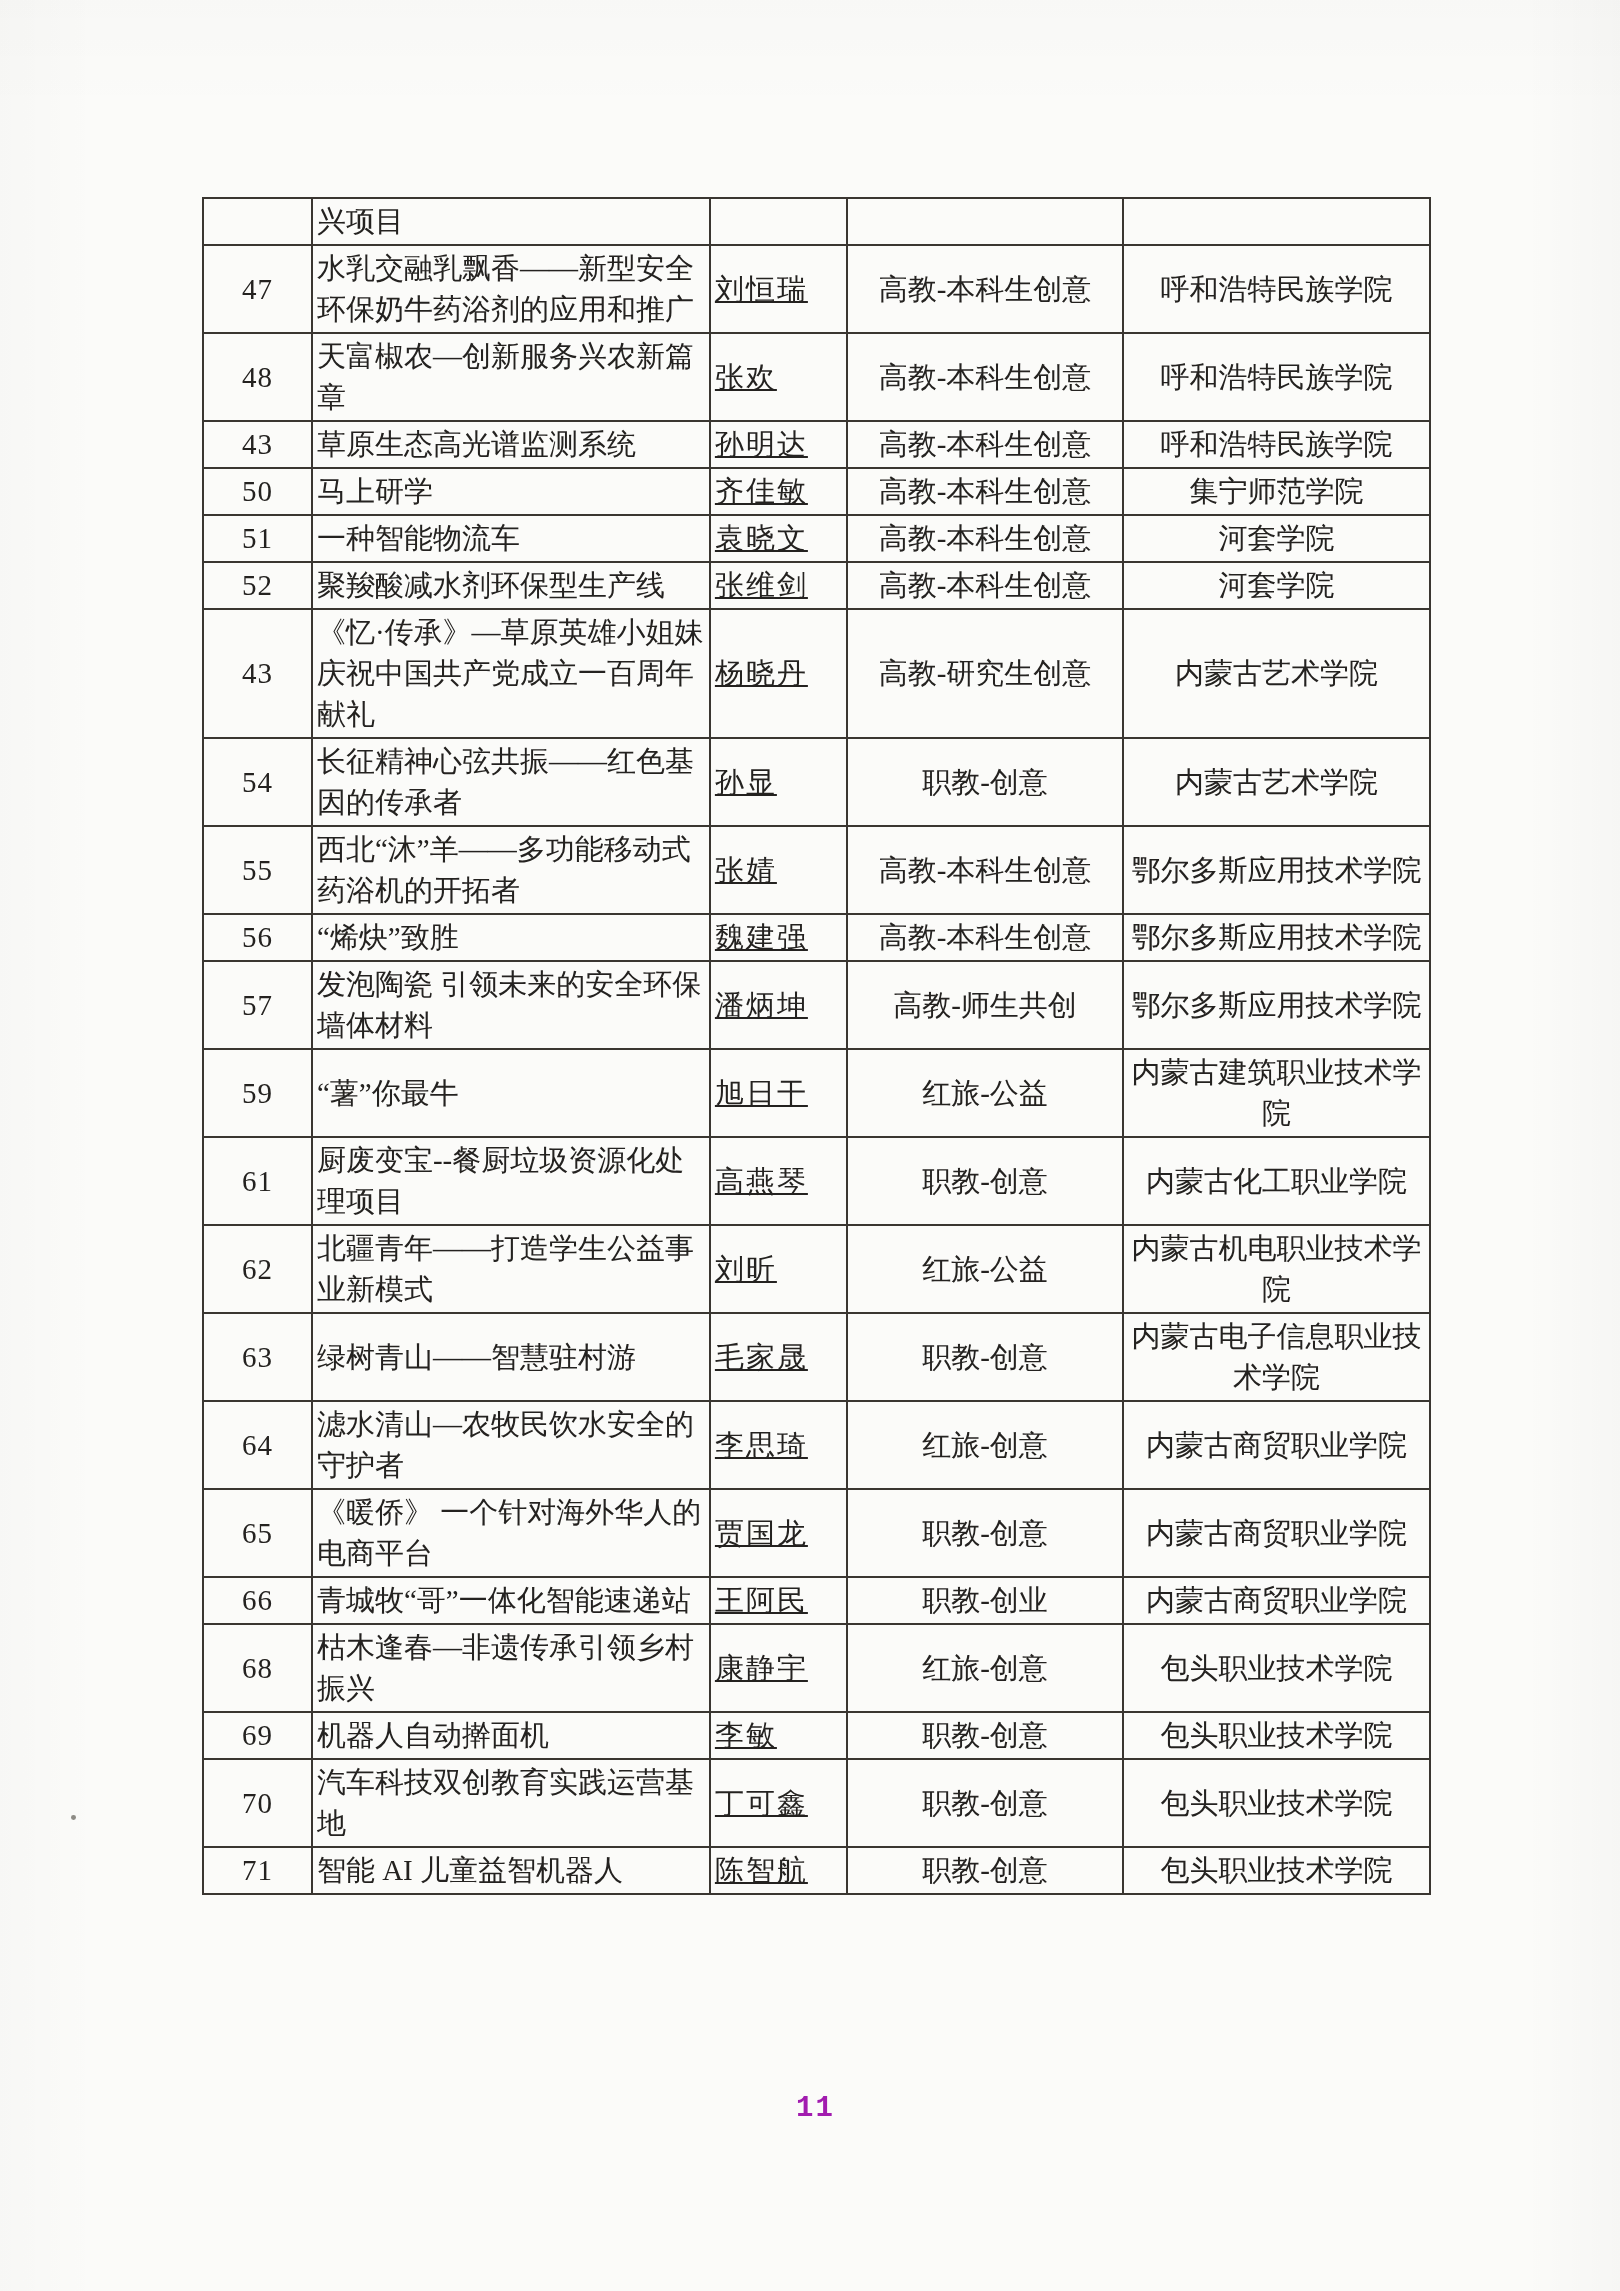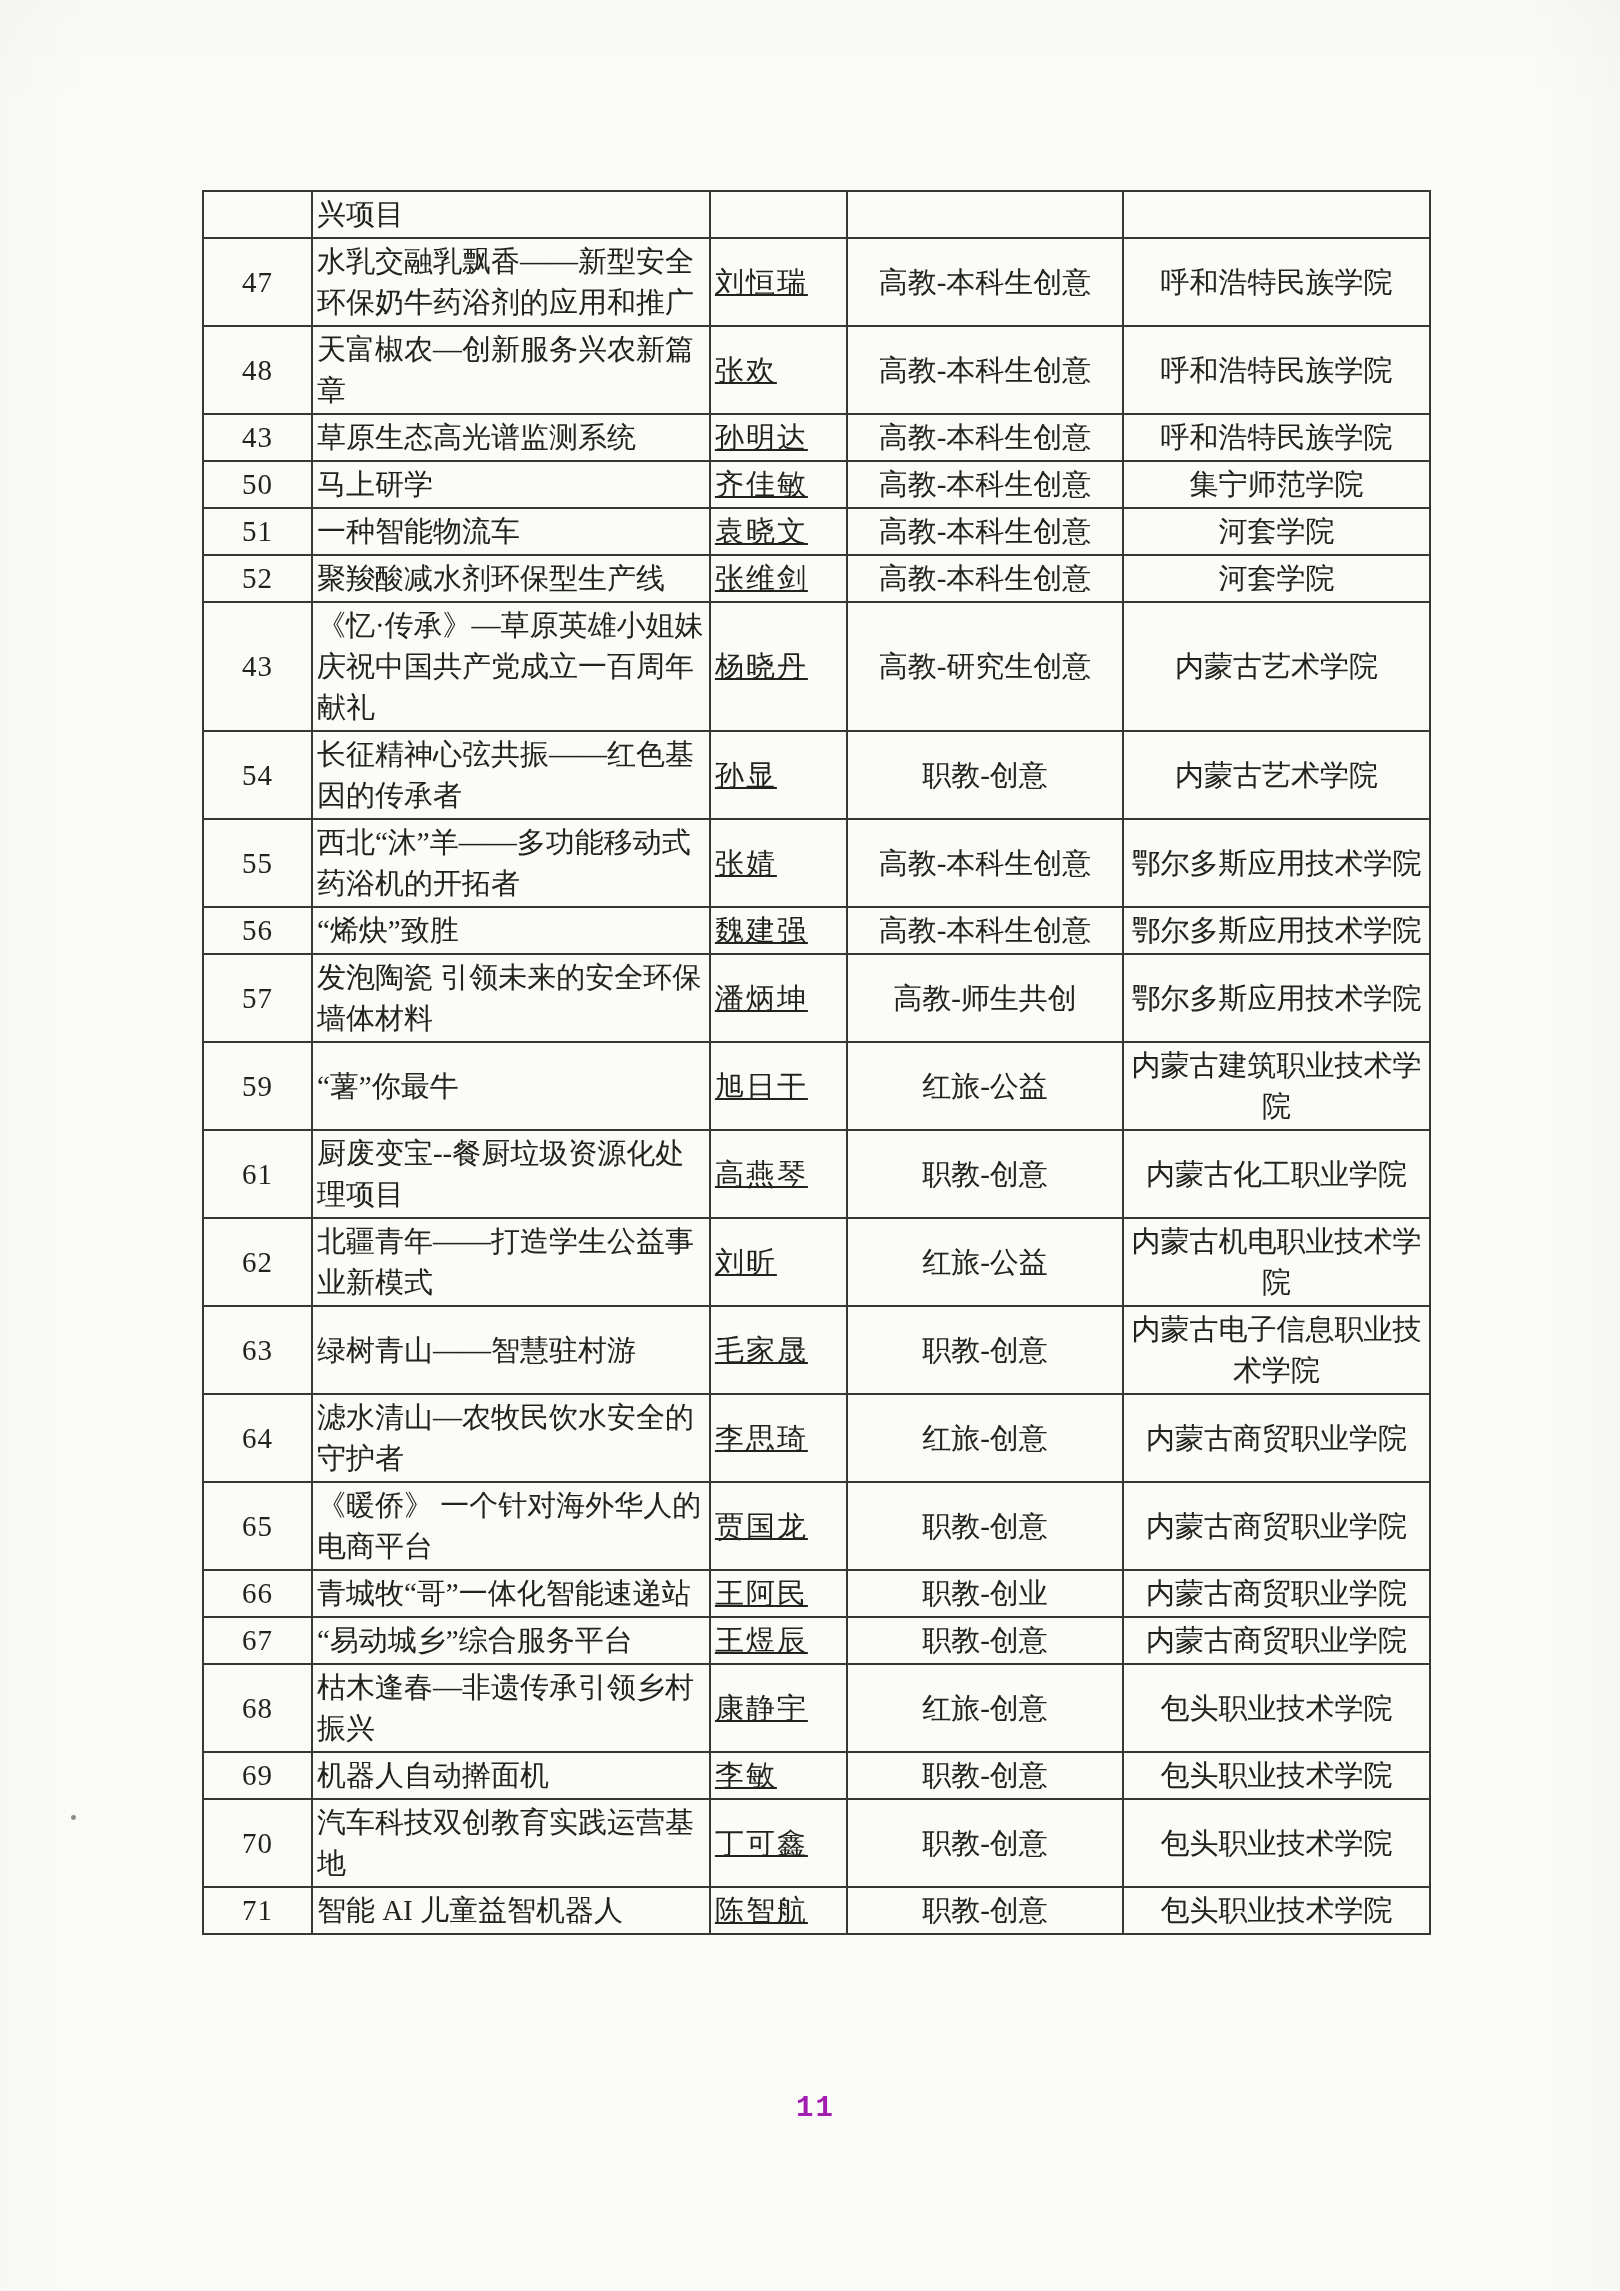--- a/index.html
+++ b/index.html
@@ -20,21 +20,21 @@
     position: absolute;
     inset: 0;
     background:
       linear-gradient(90deg, rgba(0,0,0,0.015), rgba(0,0,0,0) 6%, rgba(0,0,0,0) 94%, rgba(0,0,0,0.02)),
       linear-gradient(180deg, rgba(0,0,0,0.012), rgba(0,0,0,0) 5%);
     pointer-events: none;
   }
   table.results {
     position: absolute;
     left: 202px;
-    top: 190px;
+    top: 197px;
     width: 1227px;
     border-collapse: collapse;
     table-layout: fixed;
     border: 2.9px solid #33302b;
   }
   table.results td {
     border: 2px solid #3a3631;
     font-size: 29px;
     line-height: 41px;
     vertical-align: middle;
@@ -228,27 +228,20 @@
         <td class="c-school">内蒙古商贸职业学院</td>
       </tr>
       <tr>
         <td class="c-no">66</td>
         <td class="c-project">青城牧“哥”一体化智能速递站</td>
         <td class="c-leader">王阿民</td>
         <td class="c-category">职教-创业</td>
         <td class="c-school">内蒙古商贸职业学院</td>
       </tr>
       <tr>
-        <td class="c-no">67</td>
-        <td class="c-project">“易动城乡”综合服务平台</td>
-        <td class="c-leader">王煜辰</td>
-        <td class="c-category">职教-创意</td>
-        <td class="c-school">内蒙古商贸职业学院</td>
-      </tr>
-      <tr>
         <td class="c-no">68</td>
         <td class="c-project">枯木逢春—非遗传承引领乡村振兴</td>
         <td class="c-leader">康静宇</td>
         <td class="c-category">红旅-创意</td>
         <td class="c-school">包头职业技术学院</td>
       </tr>
       <tr>
         <td class="c-no">69</td>
         <td class="c-project">机器人自动擀面机</td>
         <td class="c-leader">李敏</td>

